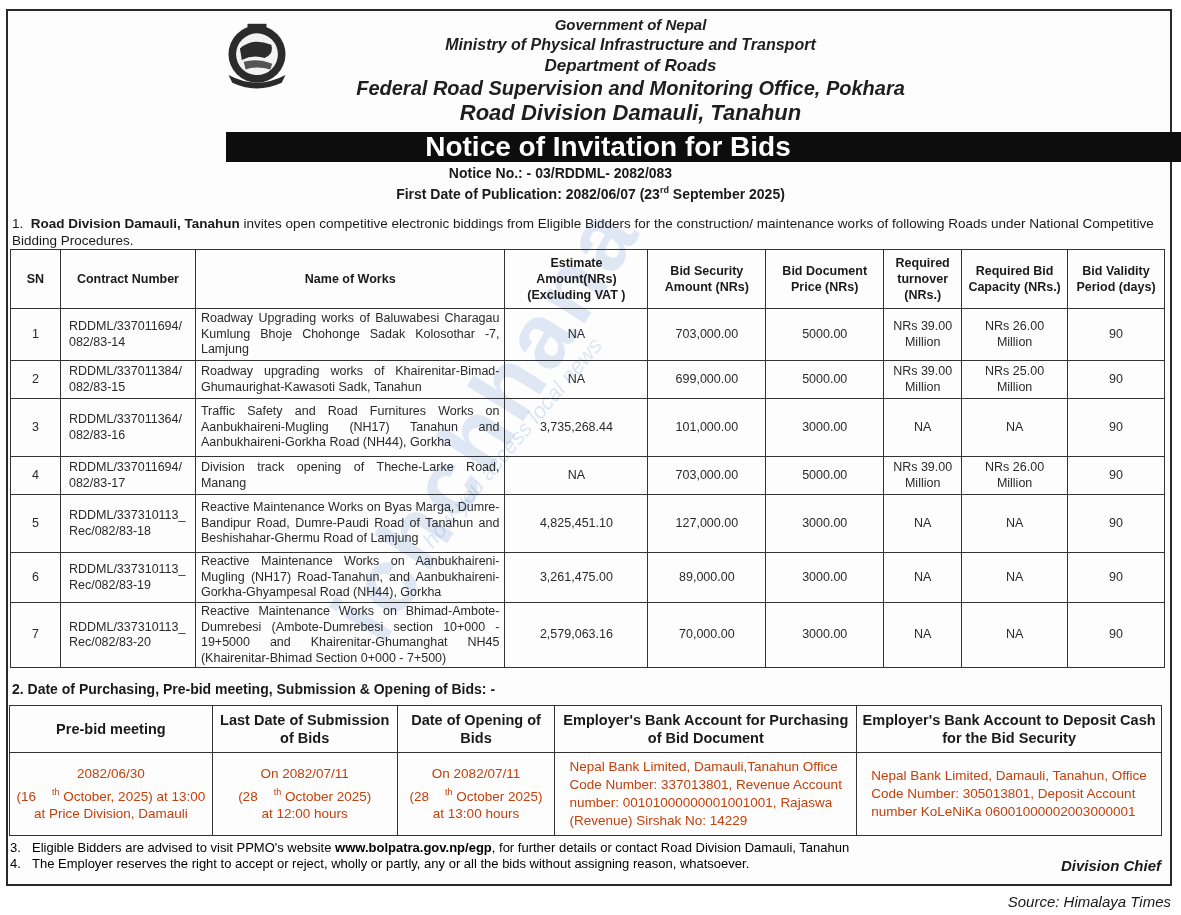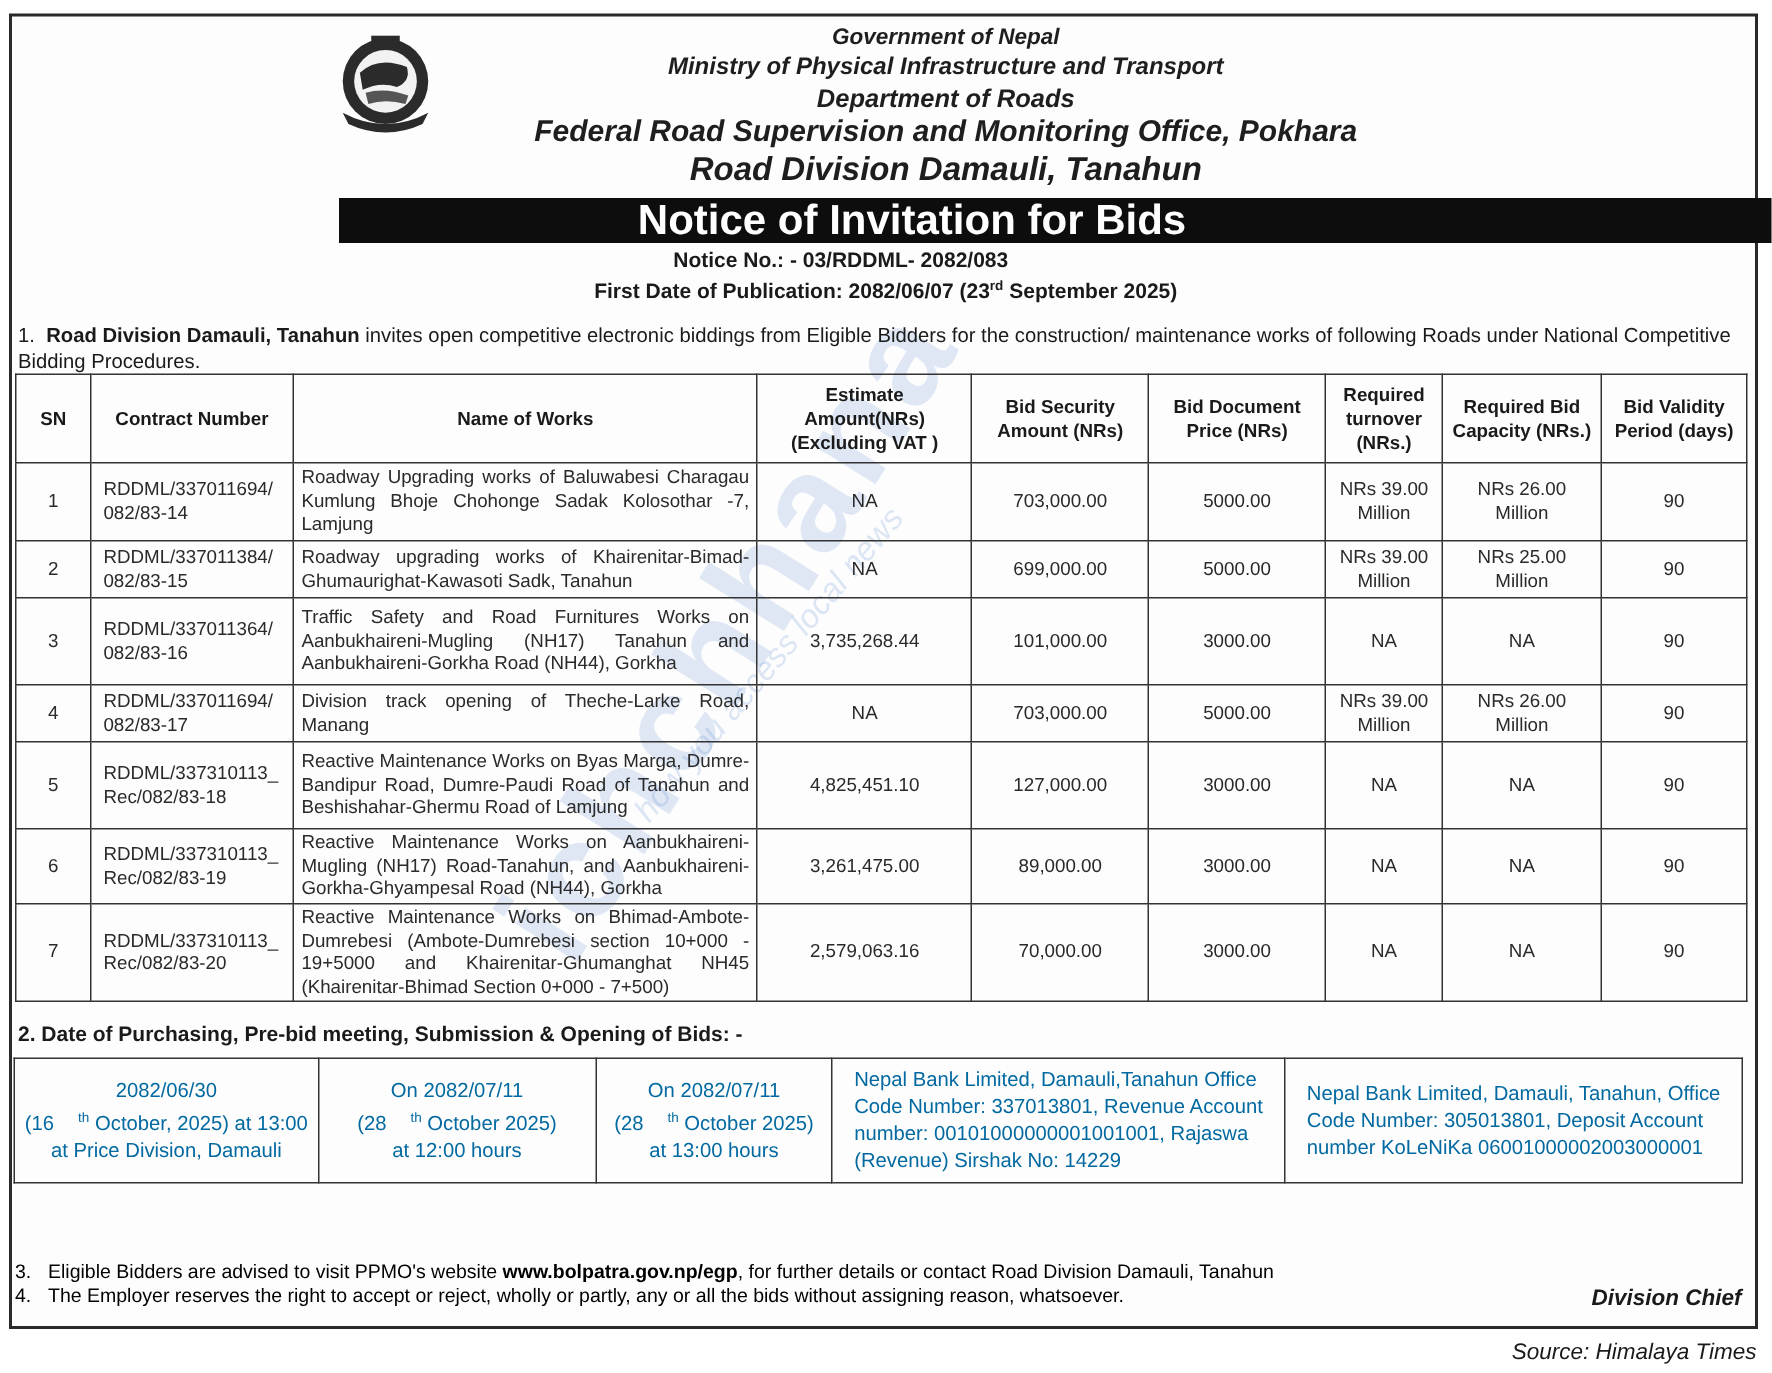--- a/index.html
+++ b/index.html
@@ -29,21 +29,21 @@
   .works { position:absolute; left:10px; top:249px; width:1155px; font-size:12.5px; }
   .works th, .works td { border:1px solid #333; padding:1px 5px; vertical-align:middle; }
   .works th { font-weight:bold; font-size:12.5px; text-align:center; height:56px; line-height:16px; }
   .works td { text-align:center; line-height:15.5px; color:#2a2a2a; }
   .works td.name { text-align:justify; text-align-last:left; }
   .works td.cn { text-align:left; padding-left:8px; }
   .sec2 { position:absolute; left:12px; top:681px; font-weight:bold; font-size:14px; }
   .dates { position:absolute; left:9px; top:705px; width:1153px; font-size:13.5px; }
   .dates th, .dates td { border:1px solid #333; text-align:center; line-height:18px; }
   .dates th { font-weight:bold; font-size:14.5px; height:42px; padding:2px 4px; }
-  .dates td { height:78px; padding:2px 4px; color:#0369a1; }
+  .dates td { height:78px; padding:2px 4px; color:#c2410c; }
   .dates td.bank { text-align:left; padding-left:14px; }
   .dates sup { font-size:9px;margin-left:16px; }
   .note { position:absolute; left:10px; font-size:13px; color:#000000; white-space:nowrap; }
   .n3 { top:840px; } .n4 { top:856px; }
   .note .num { display:inline-block; width:22px; }
   .chief { position:absolute; right:20px; top:857px; font-weight:bold; font-style:italic; font-size:15px; }
   .source { position:absolute; right:10px; top:893px; font-style:italic; font-size:15px; }
   .wm { position:absolute; pointer-events:none; }
   .wm1 { left:240px; top:370px; transform:rotate(-58deg); font-size:92px; font-weight:bold;
          color:rgba(70,120,200,0.16); letter-spacing:4px; }
@@ -193,20 +193,27 @@
 
 <table class="dates">
   <colgroup>
     <col style="width:203px">
       <col style="width:185px">
       <col style="width:158px">
       <col style="width:302px">
       <col style="width:305px">
   </colgroup>
   <tbody>
+      <tr>
+    <th>Pre-bid meeting</th>
+    <th>Last Date of Submission of Bids</th>
+    <th>Date of Opening of Bids</th>
+    <th>Employer's Bank Account for Purchasing of Bid Document</th>
+    <th>Employer's Bank Account to Deposit Cash for the Bid Security</th>
+  </tr>
   <tr>
     <td>
       <div>2082/06/30</div>
       <div><span>(16</span><sup>th</sup><span> October, 2025) at 13:00</span></div>
       <div>at Price Division, Damauli</div>
     </td>
     <td>
       <div>On 2082/07/11</div>
       <div><span>(28</span><sup>th</sup><span> October 2025)</span></div>
       <div>at 12:00 hours</div>

